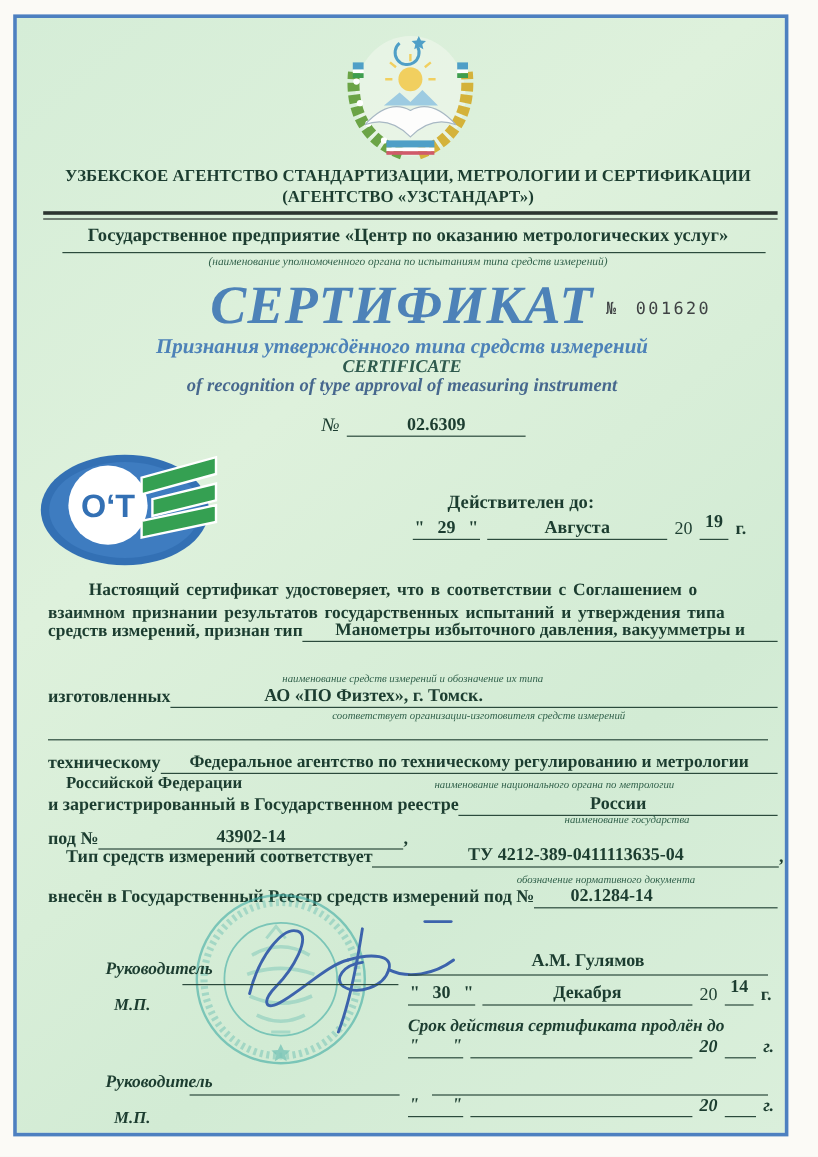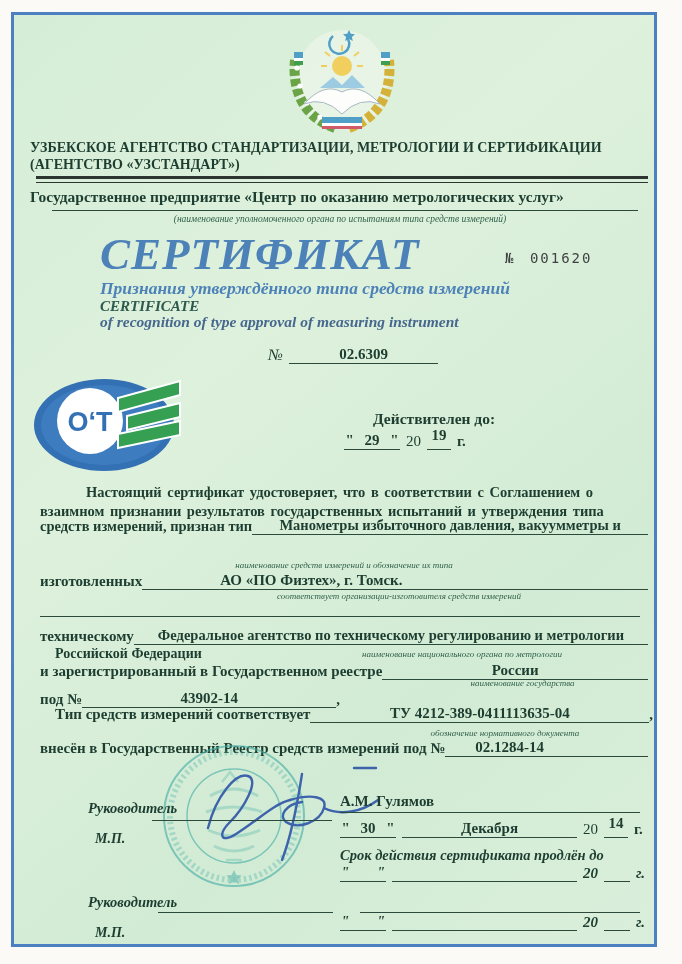--- a/index.html
+++ b/index.html
@@ -3,21 +3,21 @@
 <meta charset="utf-8">
 <style>
   html,body{margin:0;padding:0;}
   body{width:682px;height:964px;position:relative;background:#f6f4ef;font-family:"Liberation Serif",serif;}
   .sheet{position:absolute;left:0;top:0;width:682px;height:964px;background:#fbfaf6;overflow:hidden;}
   .frame{position:absolute;left:11px;top:12px;width:640px;height:929px;border:3px solid #4d80c0;
          background:linear-gradient(140deg,#d5edd7 0%,#def1dc 35%,#d2ebd4 70%,#daefdb 100%);}
   .t{position:absolute;color:#1c3d30;font-family:"Liberation Serif",serif;}
   .b{font-weight:bold;}
   .i{font-style:italic;}
-  .c{}
+  .c{text-align:center;}
   .cap{font-size:9px;color:#30604a;text-align:center;position:absolute;font-family:"Liberation Serif",serif;font-style:italic;}
   .fld{border-bottom:1px solid #2b4a3c;}
   .hr{position:absolute;border-bottom:1px solid #2b4a3c;height:0;}
   .row{position:absolute;display:flex;align-items:flex-end;color:#1c3d30;font-family:"Liberation Serif",serif;}
   .grow{flex:1;}
   .val{font-weight:bold;text-align:center;}
   .dblrule{position:absolute;border-top:3px solid #2c3530;border-bottom:1px solid #2c3530;height:3px;}
   .q{font-weight:bold;}
   .dayseg{display:inline-block;text-align:center;border-bottom:1px solid #2b4a3c;}
   .monseg{display:inline-block;text-align:center;border-bottom:1px solid #2b4a3c;font-weight:bold;}
@@ -98,26 +98,27 @@
     </svg>
   </div>
 
   <div class="t b" style="left:373px;top:410px;font-size:15.5px;">Действителен до:</div>
   <div class="daterow" style="left:344px;top:432px;">
     <span class="dayseg" style="width:56px;">
       <span class="q">"</span>
       <span class="b" style="padding:0 7px;">29</span>
       <span class="q">"</span>
     </span>
+    <span class="monseg" style="width:150px;">Августа</span>
     <span>20</span>
       <span class="yseg"><span class="yup">19</span></span>
     <span class="b">г.</span>
   </div>
 
-  <div class="t b" style="left:74px;top:484px;width:575px;font-size:14.5px;word-spacing:2px;margin-left:12px;">Настоящий  сертификат  удостоверяет,  что  в  соответствии  с  Соглашением  о</div>
+  <div class="t b" style="left:74px;top:484px;width:575px;font-size:14.5px;word-spacing:2px;">Настоящий  сертификат  удостоверяет,  что  в  соответствии  с  Соглашением  о</div>
   <div class="t b" style="left:40px;top:503px;width:610px;font-size:14.5px;word-spacing:2px;">взаимном  признании  результатов  государственных  испытаний  и  утверждения  типа</div>
   <div class="row" style="left:40px;top:517px;width:608px;font-size:14.5px;">
     <span class="b">средств измерений, признан тип</span>
     <span class="grow fld val">Манометры избыточного давления, вакуумметры и</span>
   </div>
   <div class="cap" style="left:40px;top:560px;width:608px;">наименование средств измерений и обозначение их типа</div>
 
   <div class="row" style="left:40px;top:572px;width:608px;font-size:15px;">
     <span class="b">изготовленных</span>
     <span class="grow fld val" style="text-align:left;padding-left:78px;">АО «ПО Физтех», г. Томск.</span>

